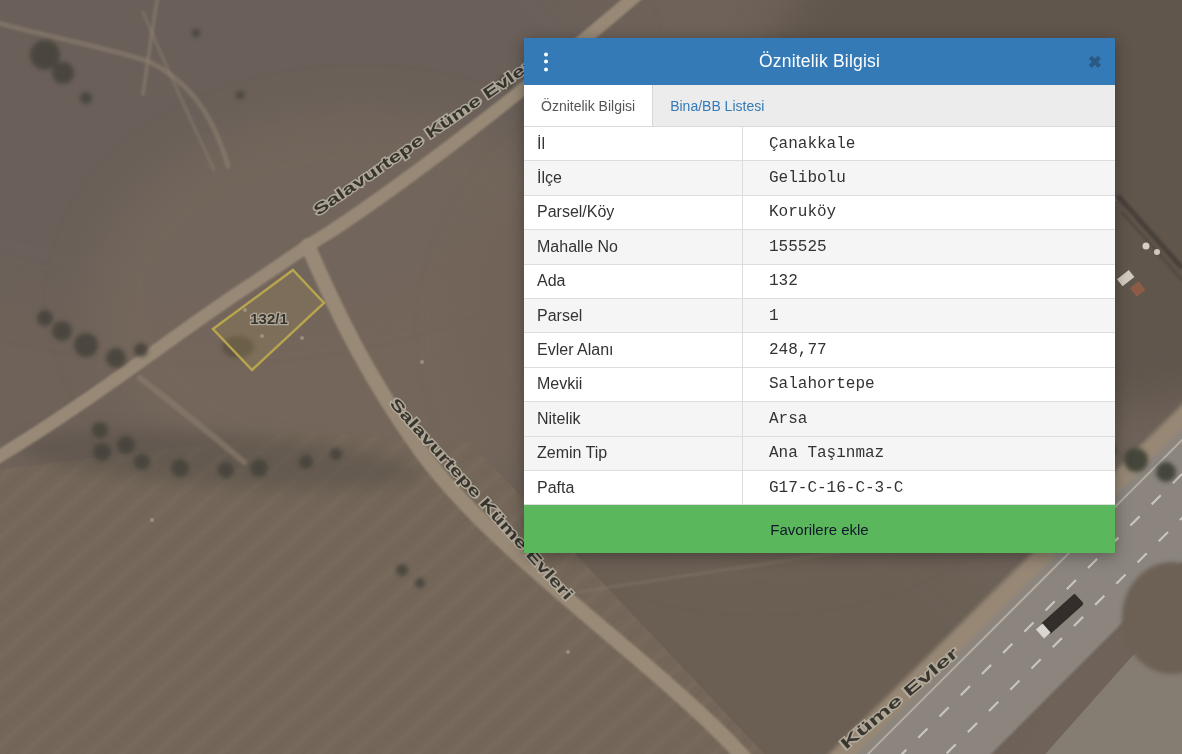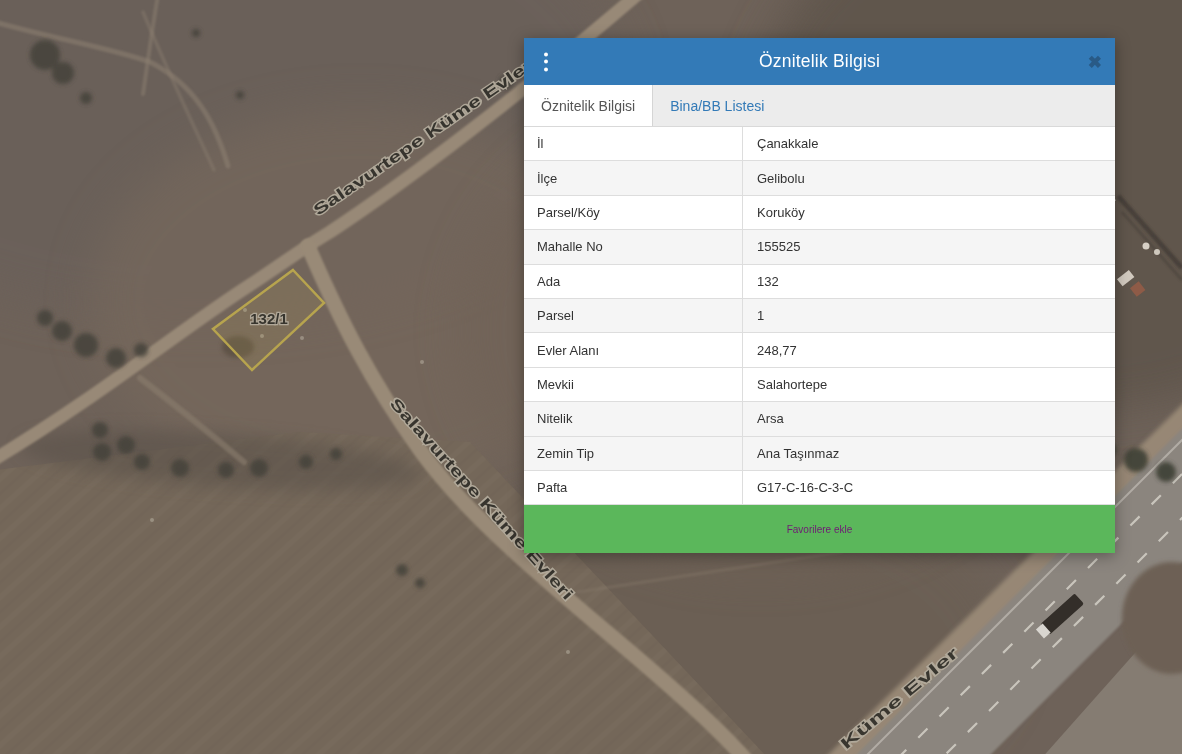--- a/index.html
+++ b/index.html
@@ -54,34 +54,35 @@
     font-size:14px; cursor:pointer; white-space:nowrap;
   }
   .tab.active{
     background:#fff; color:#555;
     border-right:1px solid #d5d5d5;
   }
   .tab.inactive{ color:var(--link-blue,#337ab7); }
   .attr-table{ background:#fff; }
   .trow{
     display:flex; height:34.4px; background:#fff;
-    border-bottom:1px solid #ddd; font-size:13px; color:#333;
+    border-bottom:1px solid #ddd; font-size:16px; color:#333;
   }
   .trow.striped{ background:#f5f5f5; }
   .tcell-label{
     width:218px; display:flex; align-items:center; padding-left:13px;
   }
   .tcell-value{
-    flex:1; display:flex; align-items:center; padding-left:14px;
+    flex:1; display:flex; align-items:center; padding-left:26px;
     border-left:1px solid #ddd;
+    font-family:Liberation Mono, monospace;
   }
   .fav-btn{
     height:48px; width:100%; border:none; cursor:pointer;
-    background:var(--btn-green,#5cb85c); color:#701a75;
-    font-family:"Liberation Sans",sans-serif; font-size:10px; font-weight:500;
+    background:var(--btn-green,#5cb85c); color:#0f172a;
+    font-family:"Liberation Sans",sans-serif; font-size:15px; font-weight:500;
     display:flex; align-items:center; justify-content:center;
   }
 </style>
 </head>
 <body>
 
 <div id="stage" style="--header-blue: #337ab7; --link-blue: #337ab7; --btn-green: #5bb75b;">
 
   <div id="map">
     <svg width="1182" height="754" viewBox="0 0 1182 754">

